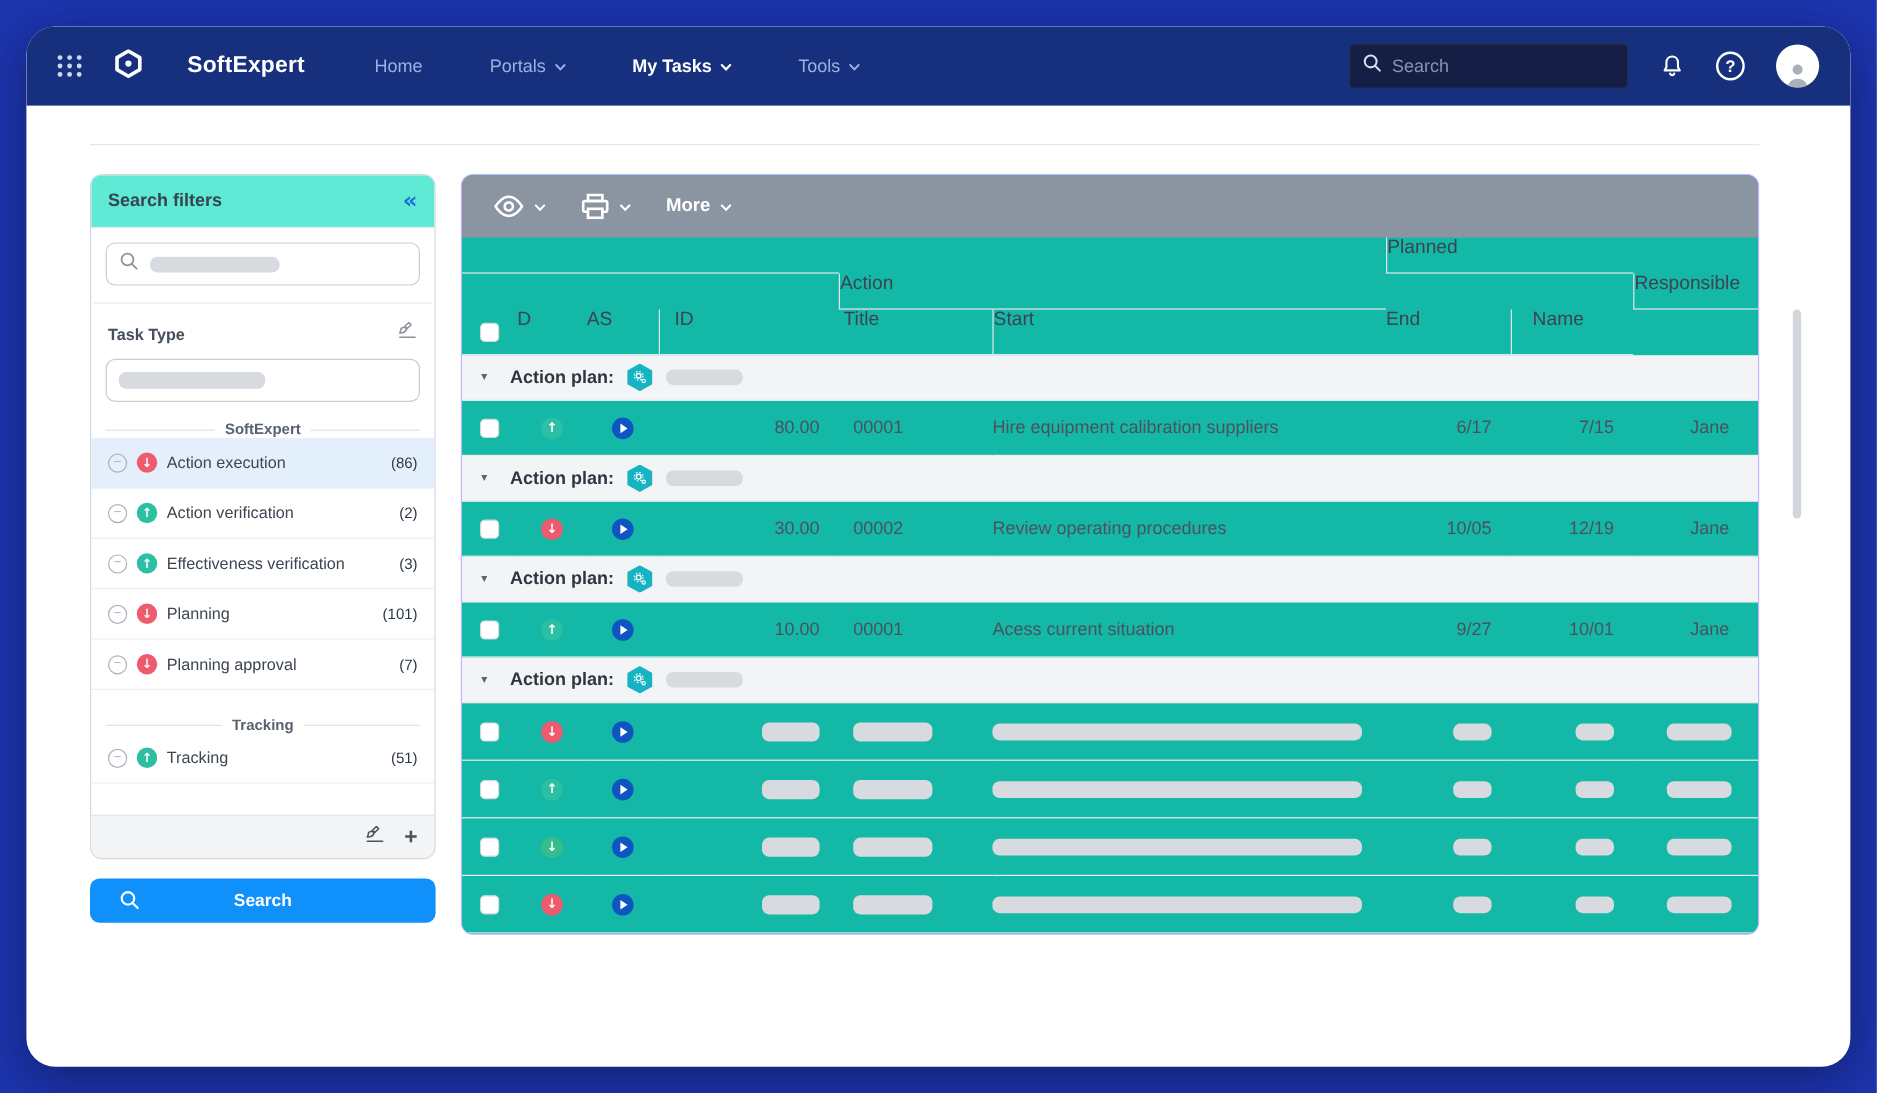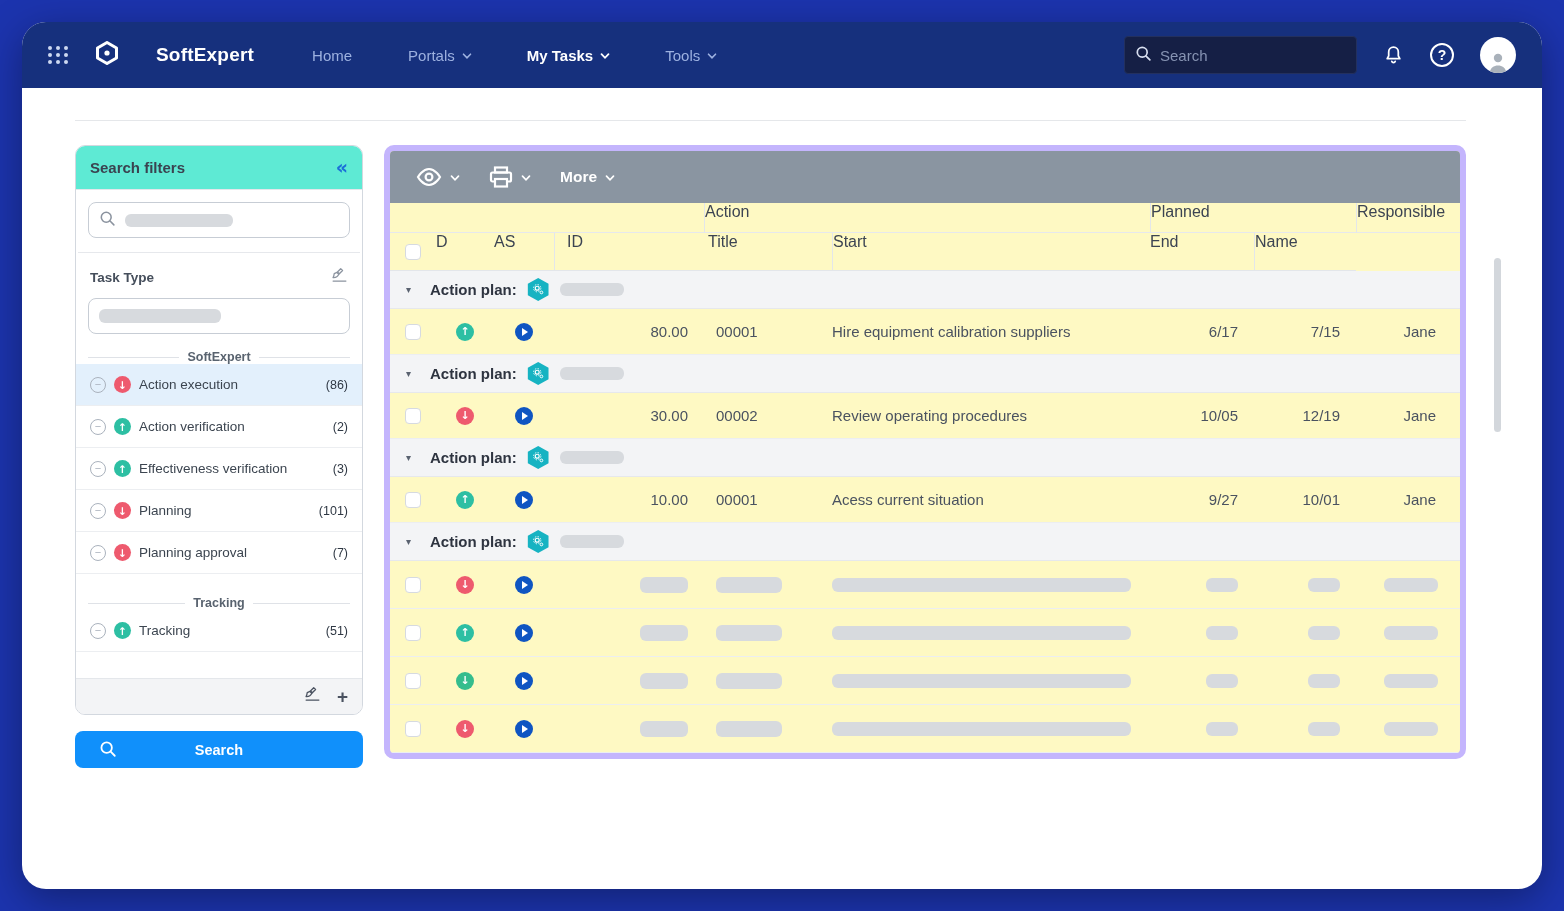--- a/index.html
+++ b/index.html
@@ -107,21 +107,21 @@
   }
   .plus-ic { font-size:19px; font-weight:600; color:#4a5260; line-height:1; cursor:pointer; }
   .search-btn {
     margin-top:16px; height:37px; width:100%; background:#1090fb; border:none;
     border-radius:8px; color:#fff; font-size:14.5px; font-weight:700;
     font-family:"Liberation Sans",sans-serif; position:relative; cursor:pointer;
   }
   .search-btn svg { position:absolute; left:24px; top:9px; }
 
   
-  .table-card { flex:1; border:6px solid #c4b5fd; border-radius:10px; background:#fef9c3; overflow:hidden; }
+  .table-card { flex:1; border:1px solid #c4b5fd; border-radius:10px; background:#14b8a6; overflow:hidden; }
   .toolbar { height:52px; background:#8a95a1; display:flex; align-items:center; gap:30px; padding:0 26px; }
   .tool { display:flex; align-items:center; gap:8px; color:#fff; cursor:pointer; }
   .tool .lbl { font-size:15.5px; font-weight:700; }
 
   .tgrid { display:grid; grid-template-columns:46px 58px 60px 150px 128px 1fr 104px 102px 104px; }
   .ghead { height:30px; border-bottom:1px solid #e6e8ec; }
   .bl { border-left:1px solid #e3e6ea; }
   .chead { height:38px; border-bottom:1px solid #e3e6ea; }
   .cell-c { justify-content:center; }
   .cell-r { justify-content:flex-end; padding-right:16px; }
@@ -374,34 +374,34 @@
                 <svg width="10" height="10" viewBox="0 0 10 10">
                   <path d="M1.5 3.2 L5 6.8 L8.5 3.2" fill="none" stroke="#ffffff" stroke-width="1.7" stroke-linecap="round"></path>
                 </svg>
               </span>
           </div>
         </div>
 
         <div class="tgrid">
 
           <div class="ghead" style="grid-column:1/5;"></div>
+          <div class="ghead gcell bl" style="grid-column:7/9;">Planned</div>
           <div class="ghead gcell bl" style="grid-column:5/7;">Action</div>
-          <div class="ghead gcell bl" style="grid-column:7/9;">Planned</div>
           <div class="ghead gcell bl" style="grid-column:9/10;">Responsible</div>
 
           <div class="chead chk-wrap">
               <span class="checkbox"></span>
             </div>
           <div class="chead cell-c">D</div>
           <div class="chead cell-c">AS</div>
           <div class="chead cell-l bl" style="padding-left:12px;">ID</div>
           <div class="chead cell-l">Title</div>
           <div class="chead cell-r bl">Start</div>
           <div class="chead cell-r">End</div>
-          <div class="chead cell-r bl" style="padding-right:24px;">Name</div>
+          <div class="chead cell-r bl" style="padding-right:24px;text-align:center;">Name</div>
 
           <div class="group-row">
             <span class="caret-sm">▾</span>
             <span class="group-label">Action plan:</span>
             <span class="hex-teal">
               <svg width="13" height="13" viewBox="0 0 20 20">
                   <circle cx="8" cy="8" r="3" fill="none" stroke="#fff" stroke-width="1.8"></circle>
                   <circle cx="8" cy="8" r="5.6" fill="none" stroke="#fff" stroke-width="1.4" stroke-dasharray="2.2 2.2"></circle>
                   <circle cx="14.5" cy="14.5" r="2.1" fill="none" stroke="#fff" stroke-width="1.5"></circle>
                 </svg>

